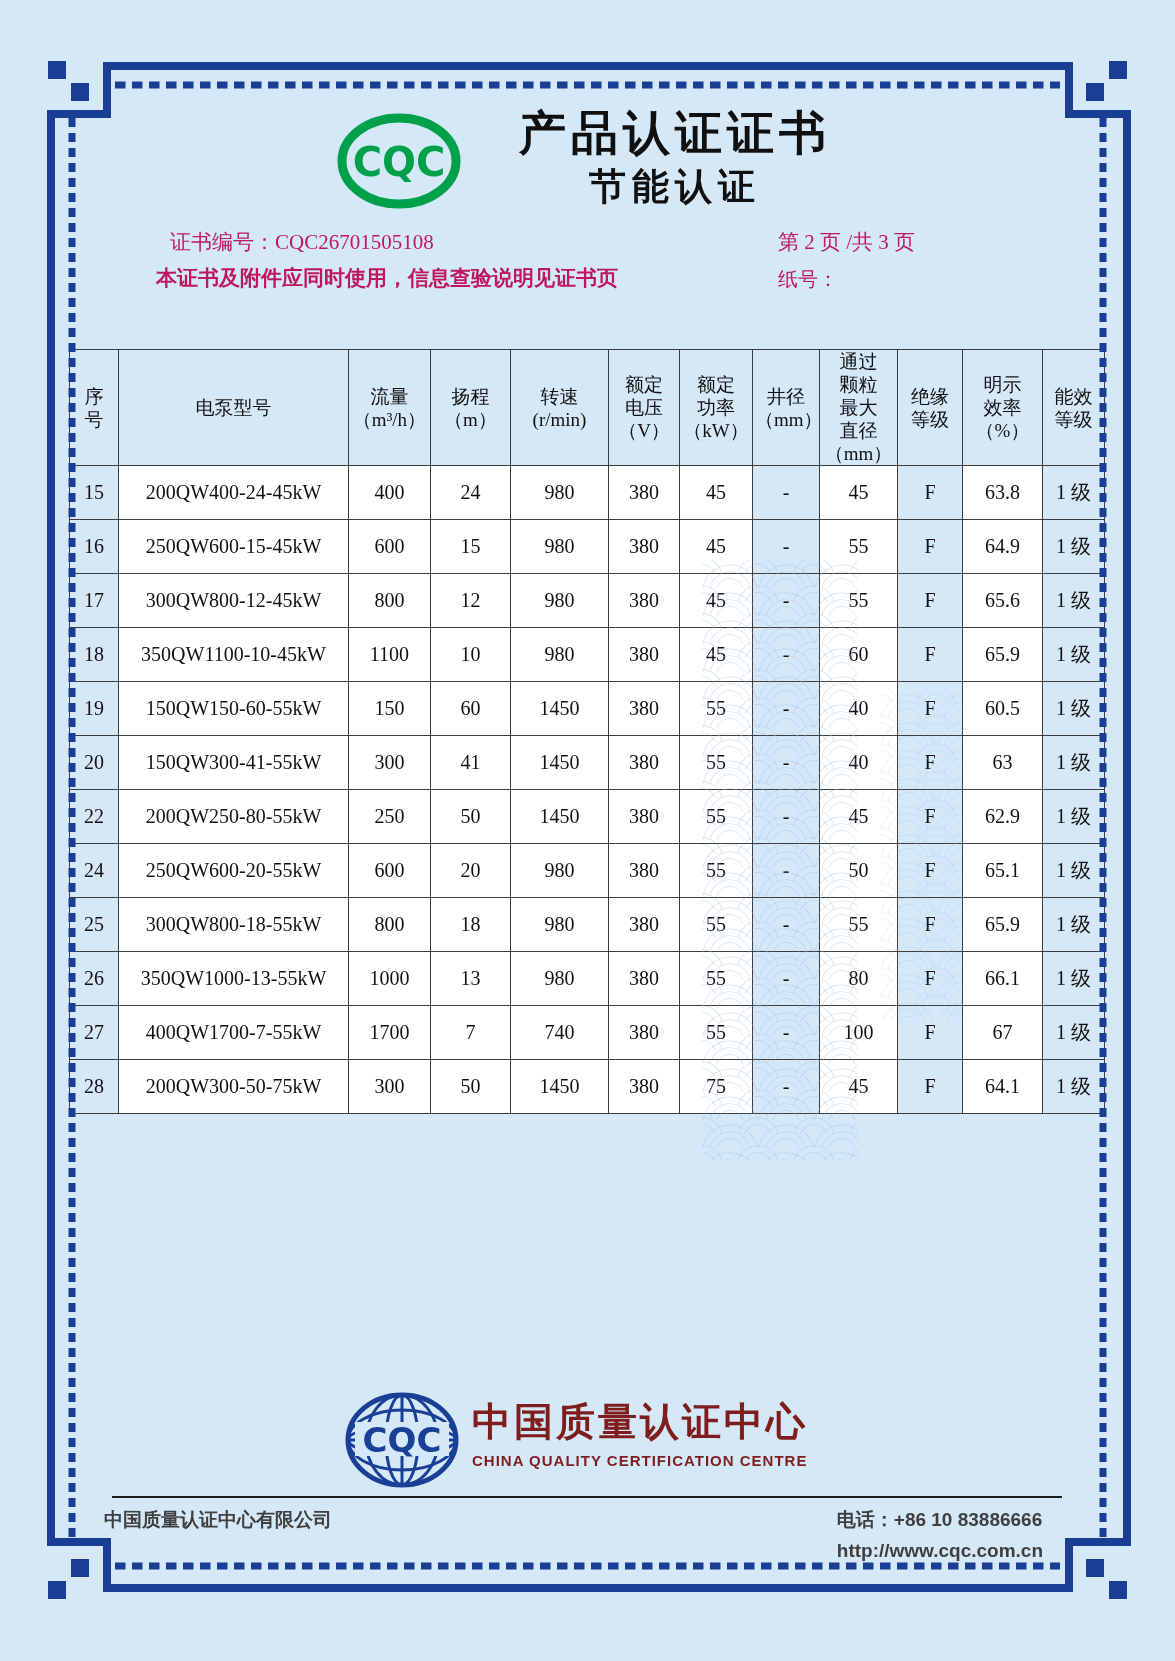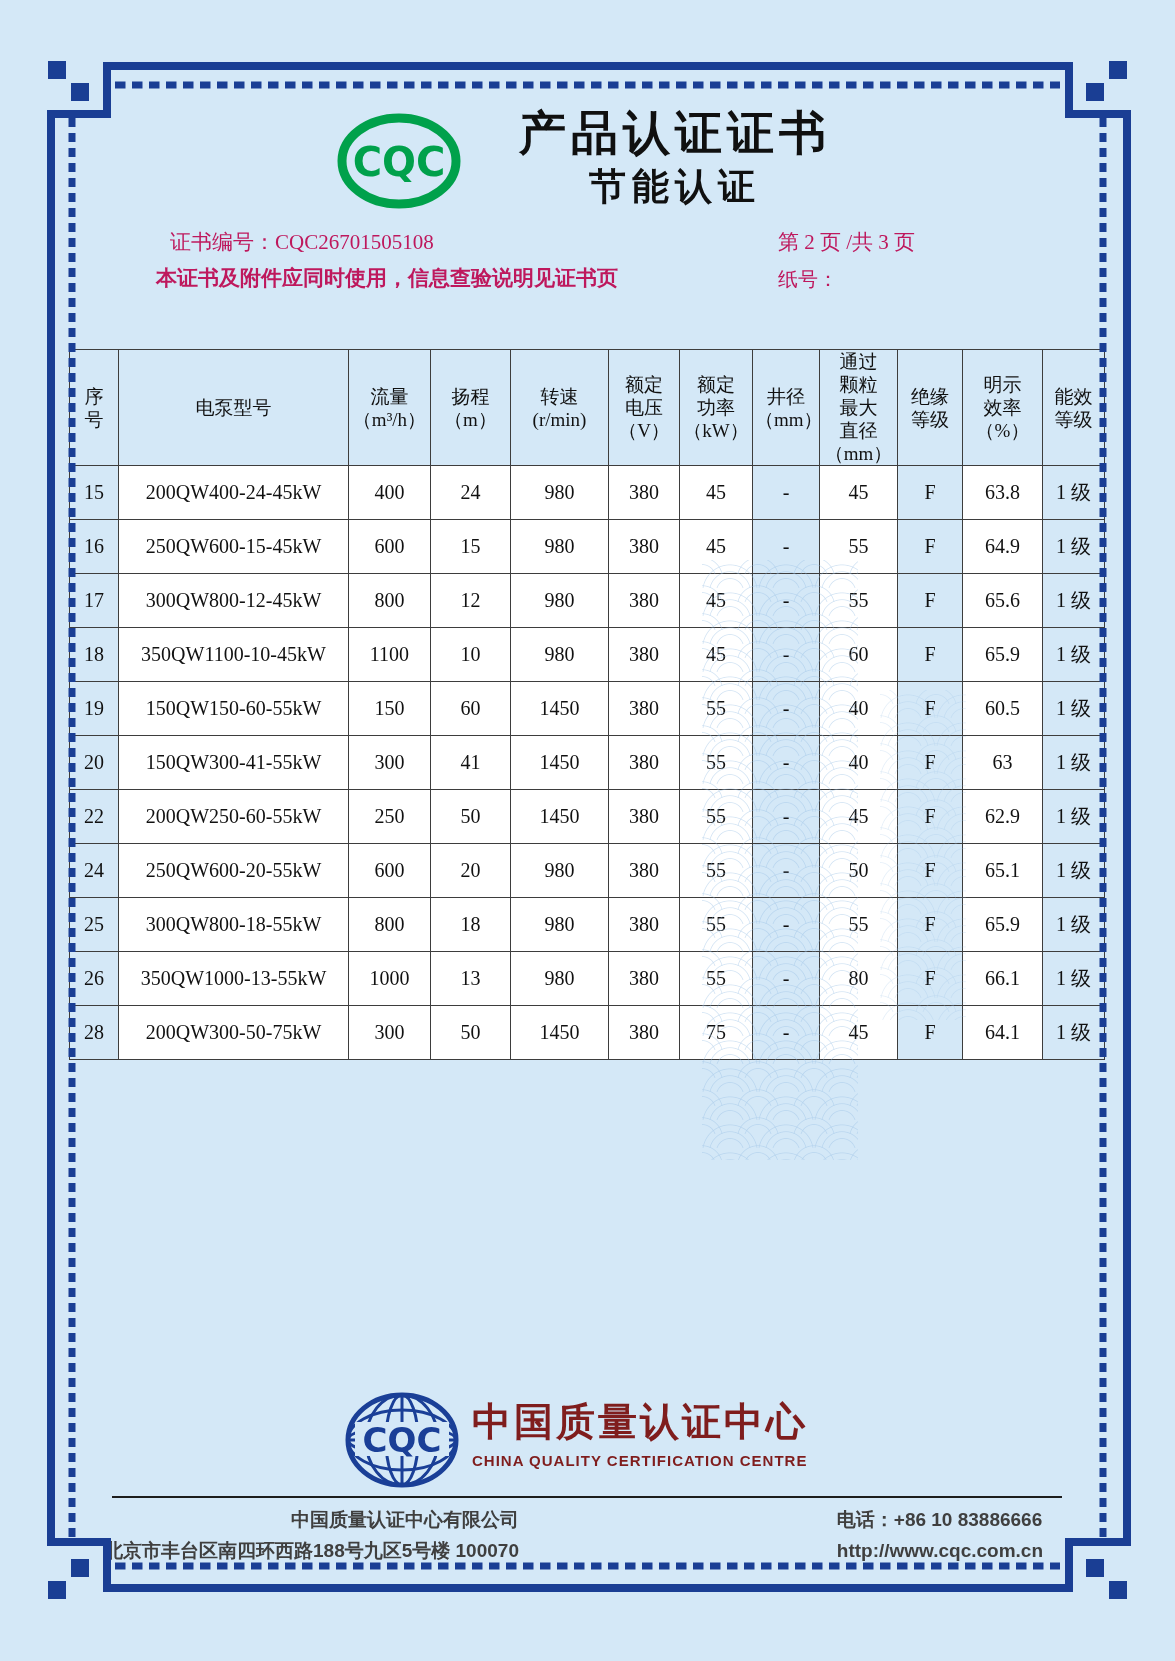--- a/index.html
+++ b/index.html
@@ -51,21 +51,21 @@
   }
   .wm-a{left:702px;top:560px;width:156px;height:600px;}
   .wm-b{left:880px;top:690px;width:86px;height:330px;opacity:.3;}
   
   .footer-logo{position:absolute;left:343px;top:1392px;z-index:2;}
   .footer-org{position:absolute;left:472px;top:1398px;z-index:2;color:#7f1d1d;}
   .org-cn{font-size:39px;font-weight:700;letter-spacing:3px;line-height:48px;}
   .org-en{font-size:15px;font-weight:700;letter-spacing:1px;margin-top:6px;}
   .footer-divider{position:absolute;left:112px;top:1496px;width:950px;height:2px;background:#1d1d1d;z-index:2;}
   .footer-info{position:absolute;top:1504px;z-index:2;font-size:19px;font-weight:700;color:#3f3f3f;line-height:31px;}
-  .fi-left{left:104px;text-align:right;}
+  .fi-left{left:104px;text-align:left;}
   .fi-right{right:160px;text-align:left;}
 </style>
 </head>
 <body>
 
 <div class="page">
 
   <svg class="frame-svg" width="1175" height="1661" viewBox="0 0 1175 1661">
     <path d="M 107 66 H 1069 V 114 H 1127 V 1542 H 1069 V 1588 H 107 V 1542 H 51 V 114 H 107 Z" fill="none" stroke="currentColor" stroke-width="8"></path>
     <line x1="115" y1="85" x2="1060" y2="85" stroke="currentColor" stroke-width="7" stroke-dasharray="10.5 6.5"></line>
@@ -251,21 +251,21 @@
           <td>380</td>
           <td>55</td>
           <td class="shaded">-</td>
           <td>40</td>
           <td class="shaded">F</td>
           <td>63</td>
           <td class="shaded">1 级</td>
         </tr>
         <tr>
           <td class="shaded">22</td>
-          <td>200QW250-60-55kW</td>
+          <td>200QW250-80-55kW</td>
           <td>250</td>
           <td>50</td>
           <td>1450</td>
           <td>380</td>
           <td>55</td>
           <td class="shaded">-</td>
           <td>45</td>
           <td class="shaded">F</td>
           <td>62.9</td>
           <td class="shaded">1 级</td>
@@ -303,20 +303,34 @@
           <td>350QW1000-13-55kW</td>
           <td>1000</td>
           <td>13</td>
           <td>980</td>
           <td>380</td>
           <td>55</td>
           <td class="shaded">-</td>
           <td>80</td>
           <td class="shaded">F</td>
           <td>66.1</td>
+          <td class="shaded">1 级</td>
+        </tr>
+        <tr>
+          <td class="shaded">27</td>
+          <td>400QW1700-7-55kW</td>
+          <td>1700</td>
+          <td>7</td>
+          <td>740</td>
+          <td>380</td>
+          <td>55</td>
+          <td class="shaded">-</td>
+          <td>100</td>
+          <td class="shaded">F</td>
+          <td>67</td>
           <td class="shaded">1 级</td>
         </tr>
         <tr>
           <td class="shaded">28</td>
           <td>200QW300-50-75kW</td>
           <td>300</td>
           <td>50</td>
           <td>1450</td>
           <td>380</td>
           <td>75</td>
@@ -348,20 +362,19 @@
 
   <div class="footer-org">
     <div class="org-cn">中国质量认证中心</div>
     <div class="org-en">CHINA QUALITY CERTIFICATION CENTRE</div>
   </div>
 
   <div class="footer-divider"></div>
 
   <div class="footer-info fi-left">
     <div>中国质量认证中心有限公司</div>
-    <div>北京市丰台区南四环西路188号九区5号楼 100070</div>
   </div>
   <div class="footer-info fi-right">
     <div>电话：+86 10 83886666</div>
     <div>http://www.cqc.com.cn</div>
   </div>
 
 </div>
 
 </body></html>

